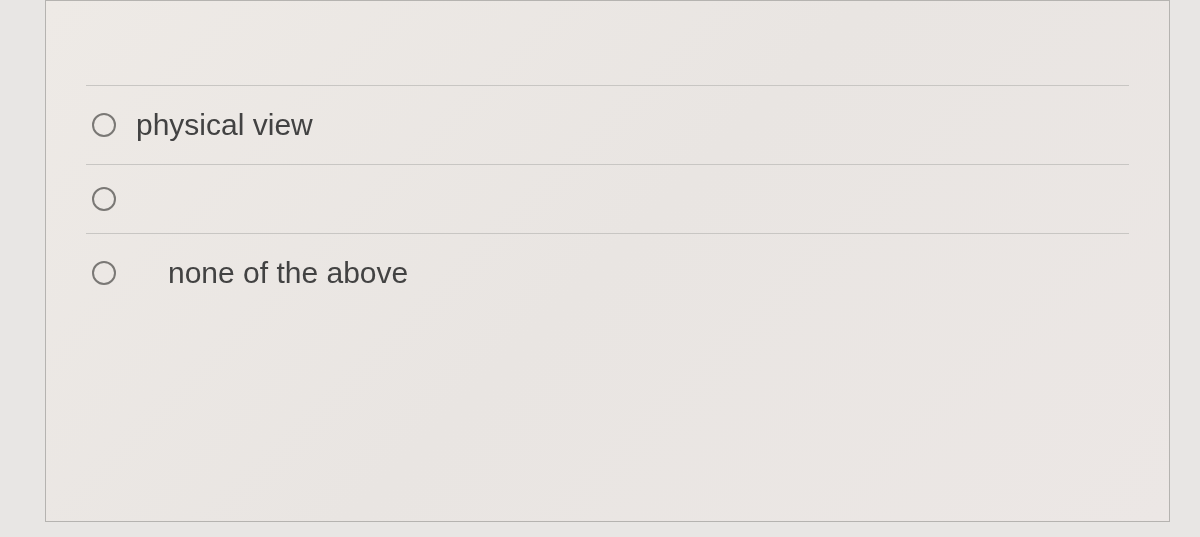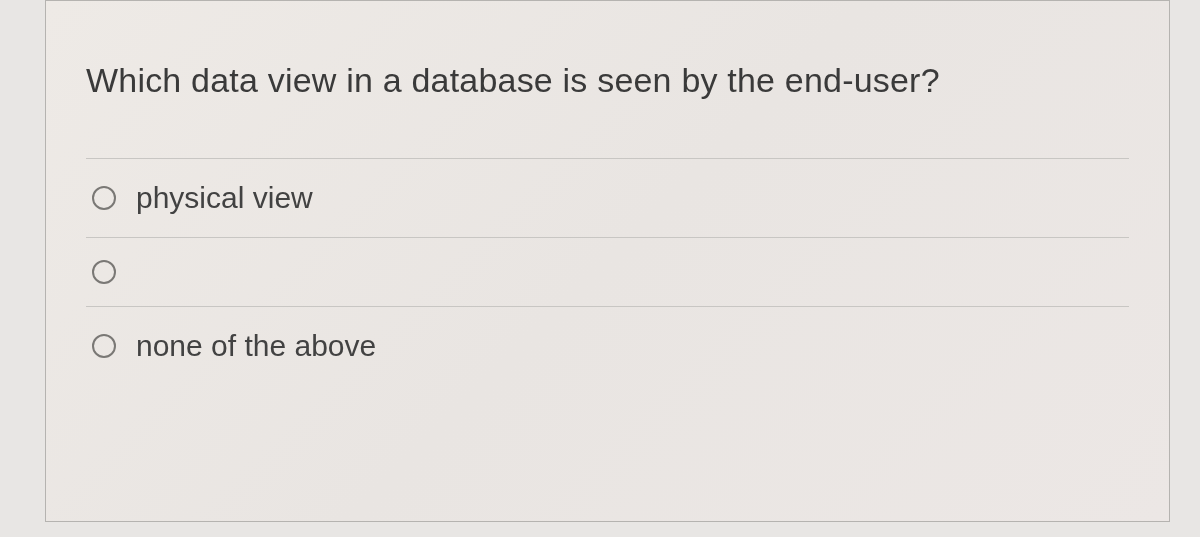--- a/index.html
+++ b/index.html
@@ -25,53 +25,53 @@
       background: linear-gradient(135deg, #eeeae6 0%, #e9e5e2 50%, #ece7e5 100%);
     }
     .question-text {
       font-size: 34px;
       color: #3a3a3a;
       padding: 60px 40px 10px 40px;
       font-weight: 400;
       letter-spacing: 0.2px;
     }
     .options-container {
-      margin-top: 48px;
+      margin-top: 84px;
       padding: 0 40px 0 40px;
     }
     .option-row {
       display: flex;
       align-items: center;
       padding: 22px 6px;
       border-top: 1px solid #c8c6c3;
       cursor: pointer;
     }
     .option-row:last-child {
       border-bottom: none;
+      gap: 32px;
     }
     .radio-circle {
       width: 24px;
       height: 24px;
       border: 2px solid #7a7875;
       border-radius: 50%;
       margin-right: 20px;
       flex-shrink: 0;
       background: transparent;
     }
     .option-label {
       font-size: 30px;
       color: #424242;
       font-weight: 400;
     }
   </style>
 </head>
 <body>
 
 <div class="question-card">
-  <div class="question-text">Which data view in a database is seen by the end-user?</div>
 
   <div class="options-container">
     <div class="option-row">
       <span class="radio-circle"></span>
       <span class="option-label">physical view</span>
     </div>
 
     <div class="option-row">
       <span class="radio-circle"></span>
     </div>

